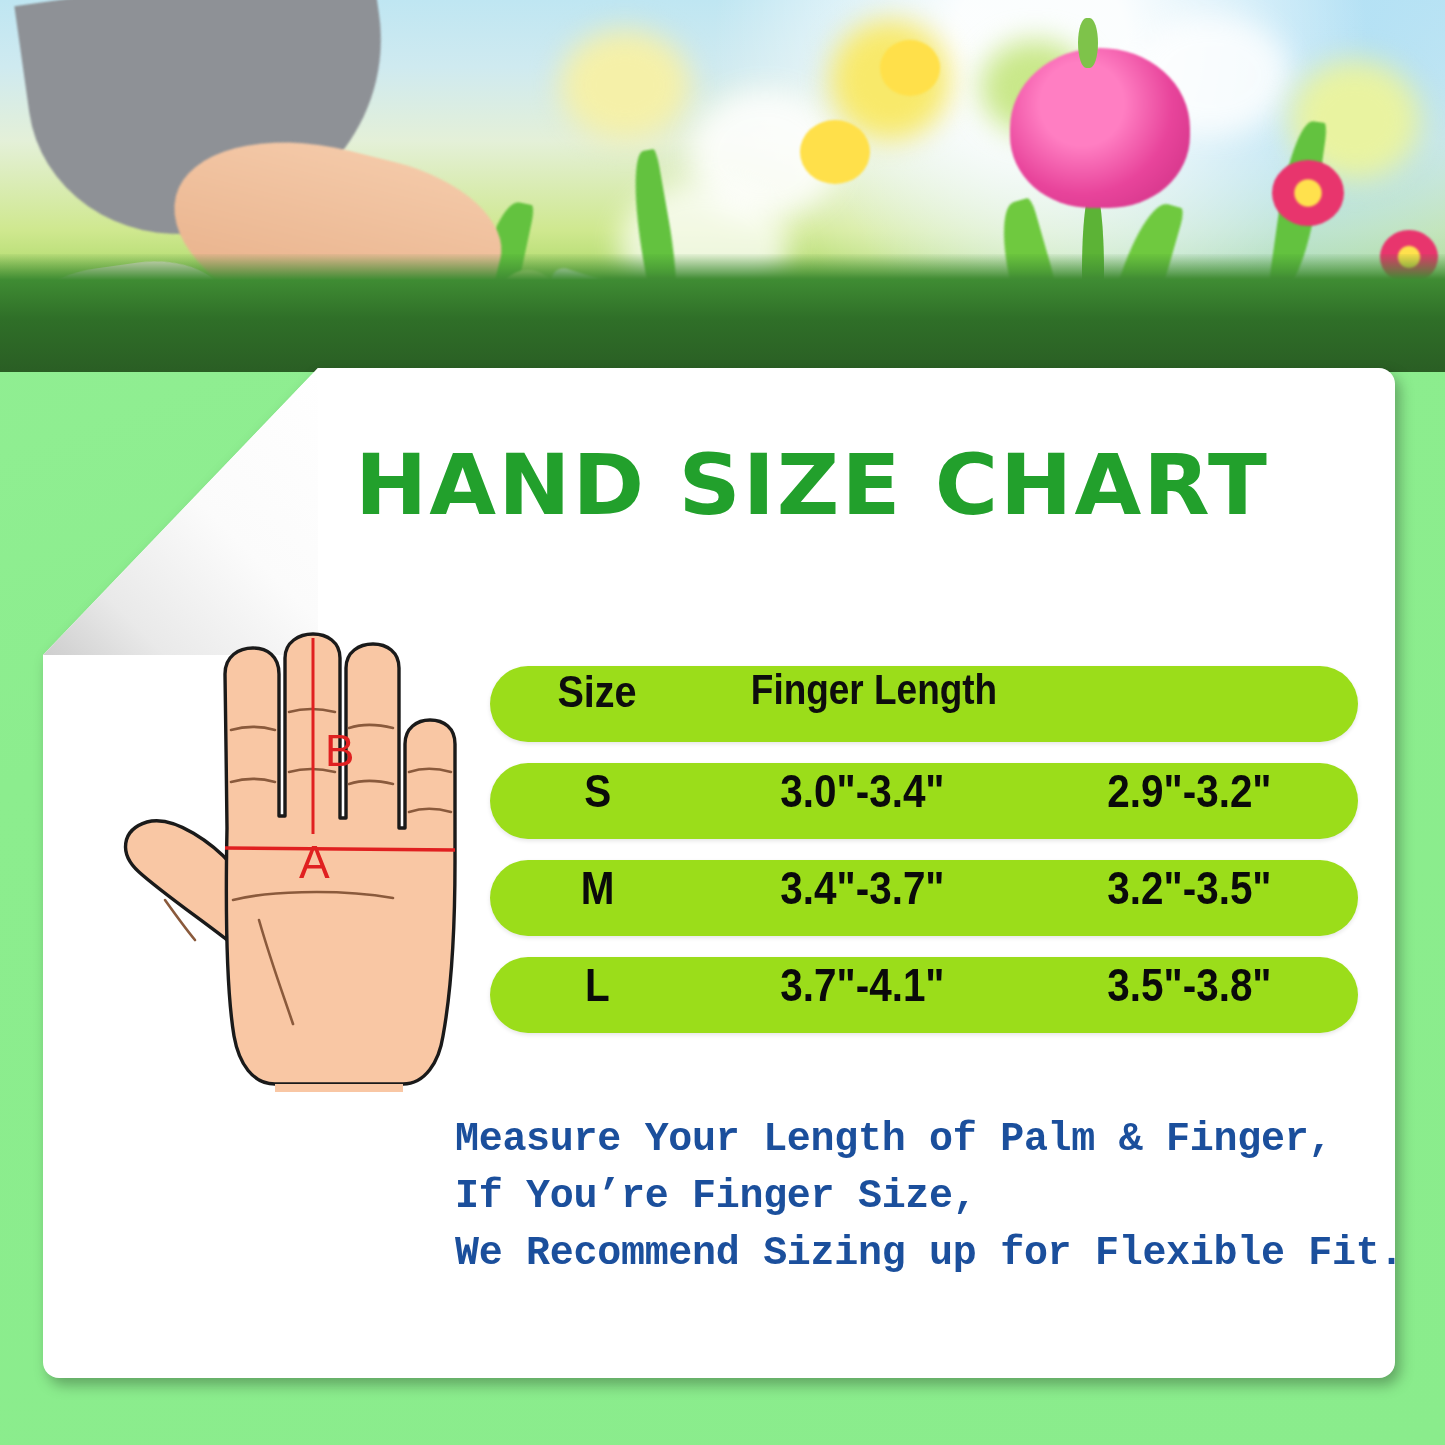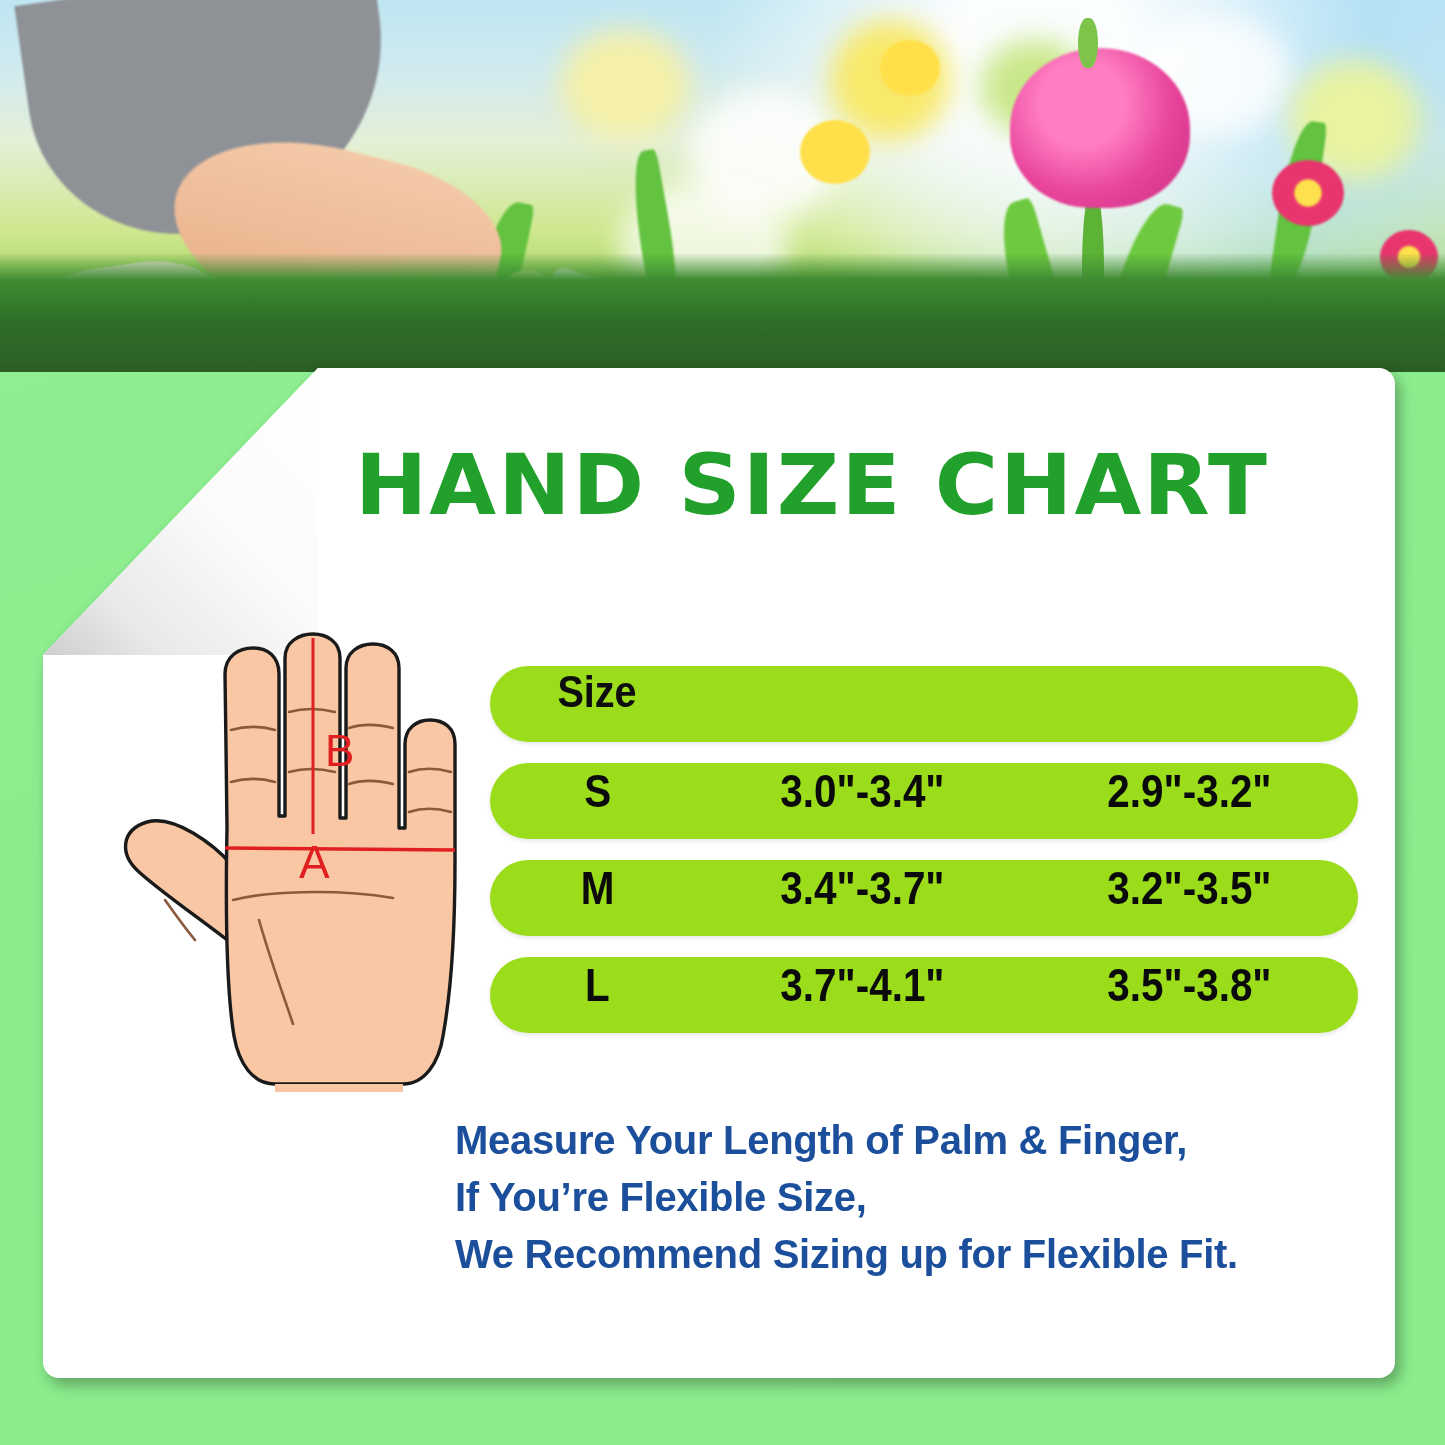--- a/index.html
+++ b/index.html
@@ -147,21 +147,21 @@
   .drow span {
     font-family:"Liberation Sans", sans-serif;
     font-weight:700; font-size:47px; color:#0a0a0a;
     transform:scaleX(.86); display:inline-block;
   }
   .hdr .c-size span { font-size:45px; }
 
   
   #note {
     position:absolute; left:455px; top:1112px; z-index:8;
-    font-family:Liberation Sans, sans-serif;
+    font-family:Liberation Mono, monospace;
     font-weight:700; font-size:40px; color:#1b4f9c;
     line-height:1.42; letter-spacing:-.3px;
   }
   #note div { white-space:nowrap; }
 </style>
 </head>
 <body>
 
 <div id="page">
 
@@ -260,20 +260,21 @@
 
       <text x="222" y="134" font-family="Liberation Sans, sans-serif" font-size="44" fill="#e02020">B</text>
       <text x="196" y="246" font-family="Liberation Sans, sans-serif" font-size="46" fill="#e02020">A</text>
     </svg>
   </div>
 
   <div id="sizetable">
 
     <div class="trow hdr">
       <div class="c-size"><span>Size</span></div>
+      <div class="c-finger"><span>Finger Length</span></div>
     </div>
 
     <div class="trow drow">
       <div class="c-size"><span>S</span></div>
       <div class="c-palm"><span>3.0"-3.4"</span></div>
       <div class="c-finger"><span>2.9"-3.2"</span></div>
     </div>
 
     <div class="trow drow">
       <div class="c-size"><span>M</span></div>
@@ -283,17 +284,17 @@
 
     <div class="trow drow">
       <div class="c-size"><span>L</span></div>
       <div class="c-palm"><span>3.7"-4.1"</span></div>
       <div class="c-finger"><span>3.5"-3.8"</span></div>
     </div>
   </div>
 
   <div id="note">
     <div>Measure Your Length of Palm &amp; Finger,</div>
-    <div>If You’re Flexible Size,</div>
+    <div>If You’re Finger Size,</div>
     <div>We Recommend Sizing up for Flexible Fit.</div>
   </div>
 
 </div>
 
 </body></html>

